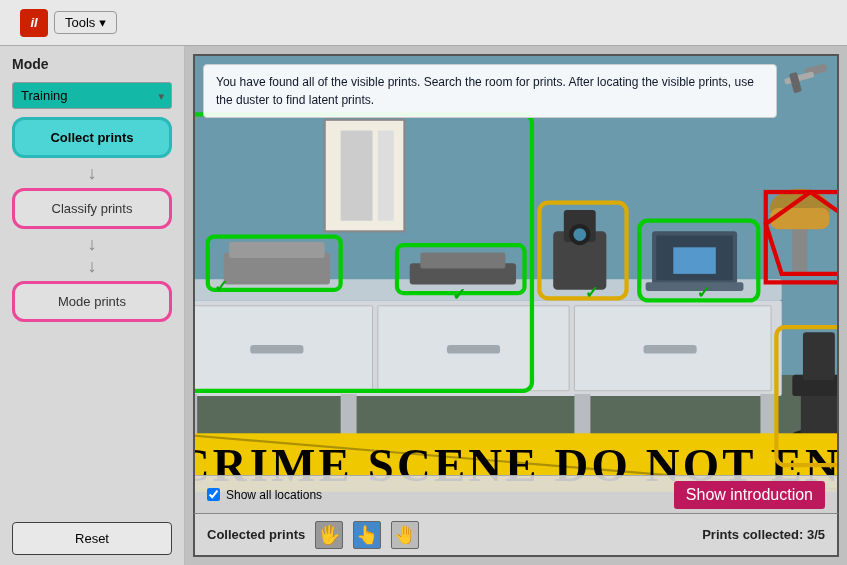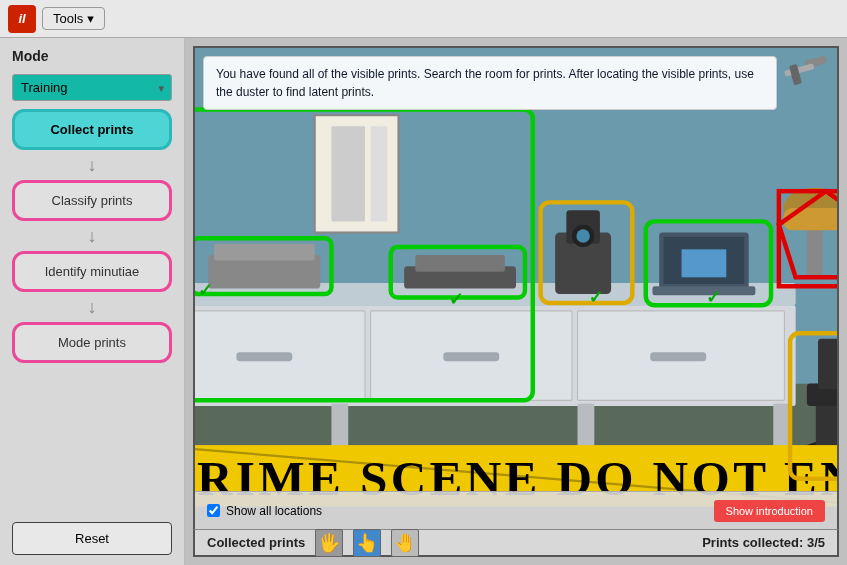--- a/index.html
+++ b/index.html
@@ -10,25 +10,25 @@
       height: 565px;
       overflow: hidden;
       display: flex;
       flex-direction: column;
     }
 
     
     .toolbar {
       background: #e8e8e8;
       border-bottom: 1px solid #aaa;
-      padding: 4px 8px;
+      padding: 4px 20px;
       display: flex;
       align-items: center;
       gap: 6px;
-      height: 38px;
+      height: 46px;
     }
     .toolbar-logo {
       width: 28px;
       height: 28px;
       background: #cc2200;
       border-radius: 4px;
       display: flex;
       align-items: center;
       justify-content: center;
       color: white;
@@ -194,39 +194,39 @@
       justify-content: space-between;
       padding: 0 12px;
     }
     .show-locations-label {
       display: flex;
       align-items: center;
       gap: 6px;
       font-size: 12px;
     }
     .show-intro-btn {
-      background: #ef4444;
+      background: #be185d;
       color: white;
       border: none;
       border-radius: 3px;
       padding: 5px 12px;
-      font-size: 11px;
+      font-size: 16px;
       cursor: pointer;
     }
 
     
     .prints-footer {
       background: #d8d8d8;
       border: 2px solid #555;
       border-top: 1px solid #888;
       padding: 6px 12px;
       display: flex;
       align-items: center;
       justify-content: space-between;
-      height: 28px;
+      height: 44px;
     }
     .prints-left {
       display: flex;
       align-items: center;
       gap: 10px;
     }
     .prints-label {
       font-size: 13px;
       font-weight: bold;
       color: #222;
@@ -285,23 +285,20 @@
     </div>
 
     <button class="step-btn active">
       <span>Collect prints</span>
     </button>
     <div class="step-arrow">↓</div>
     <button class="step-btn">
       <span>Classify prints</span>
     </button>
     <div class="step-arrow">↓</div>
-    <button class="step-btn">
-      <span>Identify minutiae</span>
-    </button>
     <div class="step-arrow">↓</div>
     <button class="step-btn">
       <span>Mode prints</span>
     </button>
 
     <button class="reset-btn">
       <span>Reset</span>
     </button>
   </div>
 

